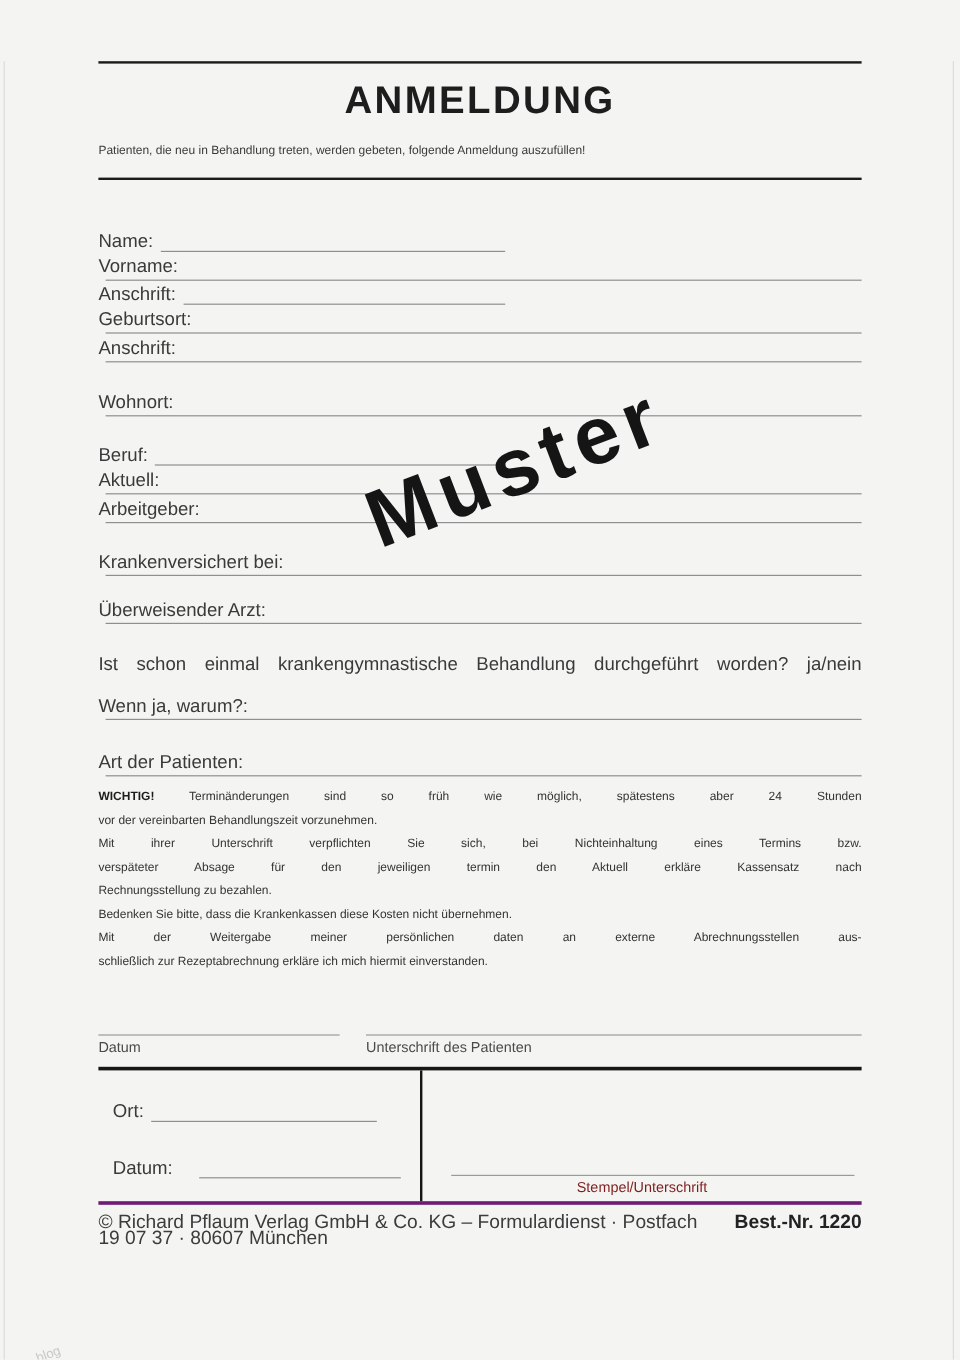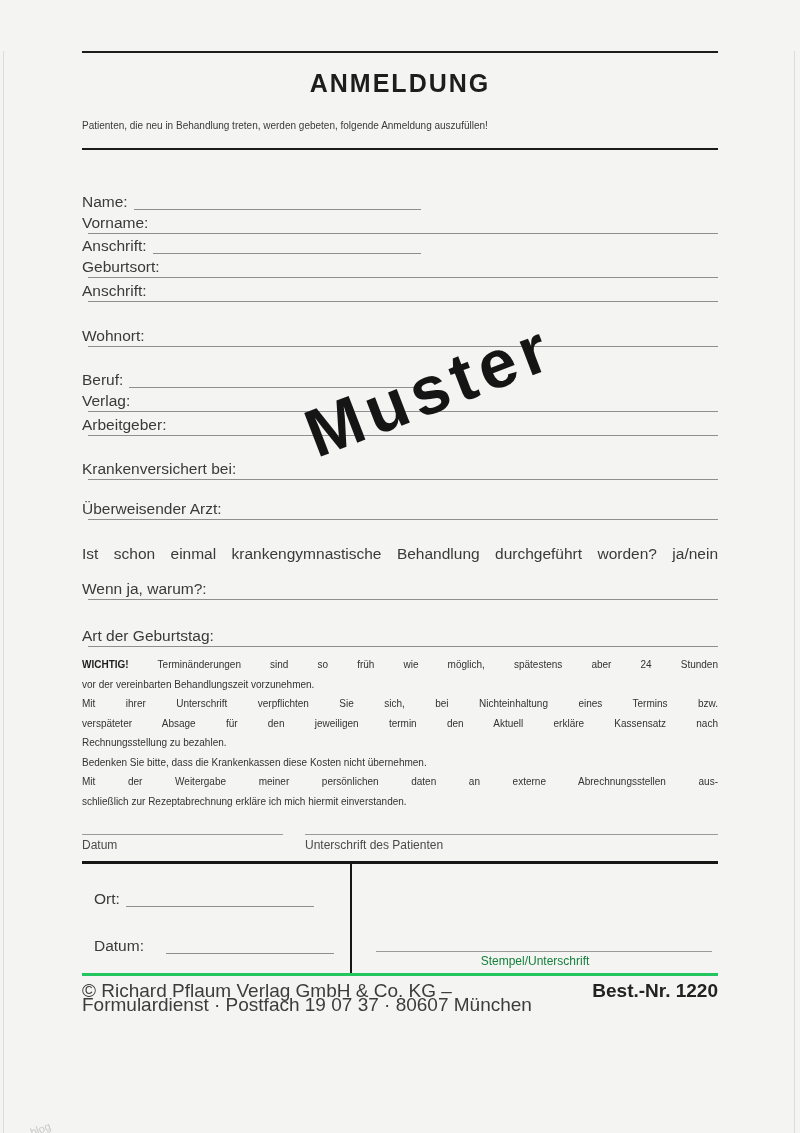--- a/index.html
+++ b/index.html
@@ -16,21 +16,21 @@
   .edge{position:absolute;top:0;bottom:0;width:1px;background:#dcdcda;}
   .edge.left{left:3px;}
   .edge.right{right:5px;}
 
   .rule{border:0;border-top:2px solid #1b1b1b;margin:0;}
   .rule-top{margin-top:51px;}
   .rule-2{margin-top:9px;}
 
   h1.title{
     margin:14px 0 0 0;
-    font-size:25px;line-height:32px;
+    font-size:32px;line-height:32px;
     font-weight:bold;letter-spacing:2px;
     text-align:center;color:#1d1d1d;
   }
   .intro{
     margin-top:15px;
     font-size:10px;line-height:24px;
     text-align:justify;color:#3a3a3a;
   }
 
   .frow{display:flex;height:21px;font-size:15.5px;color:#3a3a3a;flex-direction:column;}
@@ -39,44 +39,44 @@
   .seg1{width:361px;display:flex;}
   .seg1 .fill{margin-right:22px;}
   .val{line-height:21px;margin-left:14px;}
   .fullq{width:100%;line-height:21px;text-align:justify;text-align-last:justify;}
 
   .notice{margin-top:9px;font-size:10px;line-height:19.5px;color:#333;}
   .notice .jl{text-align:justify;text-align-last:justify;}
   .notice .nl{text-align:left;}
   .notice b{color:#1d1d1d;}
 
-  .sig-row{display:flex;margin-top:23px;}
+  .sig-row{display:flex;margin-top:51px;}
   .sig-col{border-top:1px solid #9a9a9a;padding-top:3px;
     font-size:12px;line-height:14px;color:#4a4a4a;}
   .sig-col.c1{width:201px;margin-right:22px;}
   .sig-col.c2{flex:1;}
 
   .sigbox{
     margin-top:9px;height:109px;
-    border-top:3px solid #161616;border-bottom:3px solid #22c55e;
+    border-top:3px solid #161616;border-bottom:3px solid #701a75;
     display:flex;
   }
   .cell-left{width:270px;border-right:2px solid #161616;padding:24px 0 0 12px;box-sizing:border-box;}
   .boxrow{display:flex;height:21px;font-size:15.5px;color:#3a3a3a;}
   .boxrow .bfill{display:inline-block;height:18px;border-bottom:1.5px solid #8f8f8f;margin-left:6px;}
   .boxrow.ort .bfill{width:188px;}
   .boxrow.datum{margin-top:26px;gap:16px;}
   .boxrow.datum .bfill{width:168px;}
   .cell-right{flex:1;position:relative;}
   .stempel-line{position:absolute;left:24px;right:6px;top:87px;border-top:1px solid #9a9a9a;}
   .stempel-label{position:absolute;top:91px;left:0;right:0;text-align:center;
-    font-size:12px;line-height:13px;color:#15803d;}
+    font-size:12px;line-height:13px;color:#7f1d1d;}
 
   .footer{display:flex;justify-content:space-between;align-items:flex-start;
-    margin-top:8px;font-size:19px;line-height:14px;color:#3c3c3c;}
+    margin-top:8px;font-size:16px;line-height:14px;color:#3c3c3c;}
   .footer .bestnr{font-weight:bold;color:#222;white-space:nowrap;margin-left:12px;}
 
   .muster{
     position:absolute;left:296px;top:353px;
     font-size:68px;font-weight:bold;letter-spacing:6px;line-height:1;
     color:#151515;transform:rotate(-21deg);transform-origin:0 0;
     white-space:nowrap;pointer-events:none;
   }
   .blog-mark{
     position:absolute;left:30px;top:1072px;
@@ -125,21 +125,21 @@
     <div class="frow" style="margin-top:24px">
       <span class="lbl">Wohnort:</span>
       <span class="fill"></span>
     </div>
 
     <div class="frow" style="margin-top:23px">
       <div class="seg1">
         <span class="lbl">Beruf:</span>
         <span class="fill"></span>
       </div>
-      <span class="lbl">Verlag:</span>
+      <span class="lbl">Aktuell:</span>
       <span class="fill"></span>
     </div>
 
     <div class="frow" style="margin-top:24px">
       <span class="lbl">Arbeitgeber:</span>
       <span class="fill"></span>
     </div>
 
     <div class="frow" style="margin-top:23px">
       <span class="lbl">Krankenversichert bei:</span>
@@ -155,21 +155,21 @@
     <div class="frow" style="margin-top:24px">
       <div class="fullq">Ist schon einmal krankengymnastische Behandlung durchgeführt worden? ja/nein</div>
     </div>
 
     <div class="frow" style="margin-top:14px">
       <span class="lbl">Wenn ja, warum?:</span>
       <span class="fill"></span>
     </div>
 
     <div class="frow" style="margin-top:26px">
-      <span class="lbl">Art der Geburtstag:</span>
+      <span class="lbl">Art der Patienten:</span>
       <span class="fill"></span>
     </div>
 
     <div class="notice">
       <div class="jl"><b>WICHTIG!</b> <span>Terminänderungen sind so früh wie möglich, spätestens aber 24 Stunden</span></div>
       <div class="nl">vor der vereinbarten Behandlungszeit vorzunehmen.</div>
       <div class="jl">Mit ihrer Unterschrift verpflichten Sie sich, bei Nichteinhaltung eines Termins bzw.</div>
       <div class="jl">verspäteter Absage für den jeweiligen termin den Aktuell erkläre Kassensatz nach</div>
       <div class="nl">Rechnungsstellung zu bezahlen.</div>
       <div class="nl">Bedenken Sie bitte, dass die Krankenkassen diese Kosten nicht übernehmen.</div>

